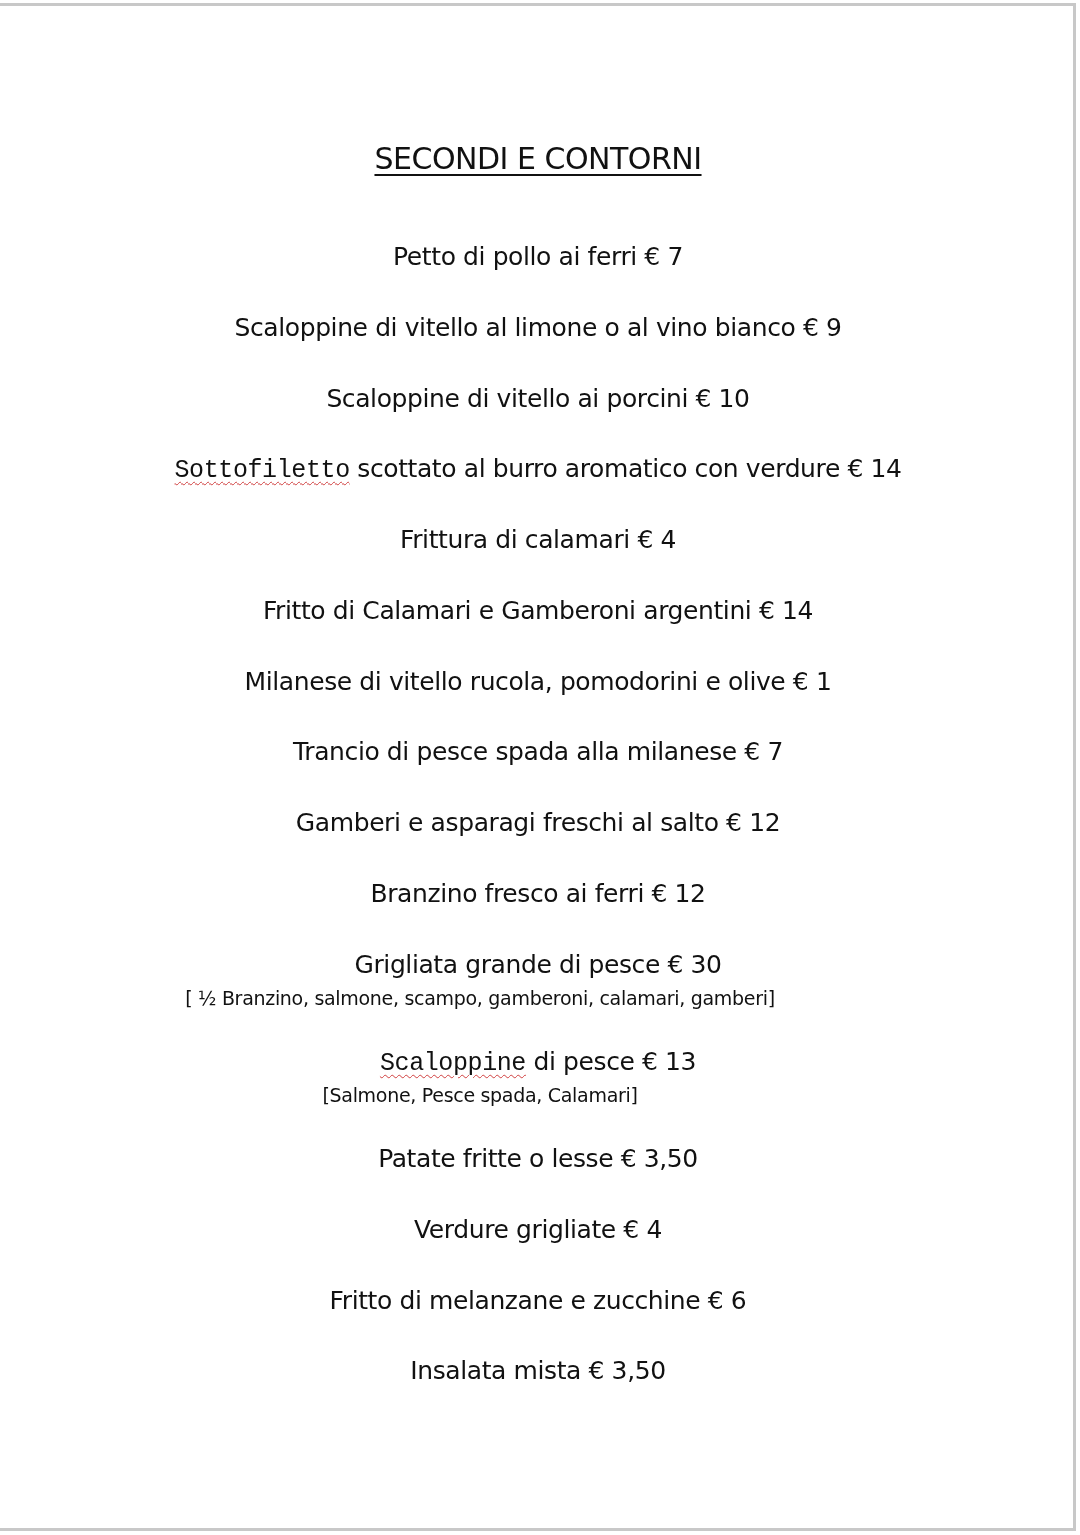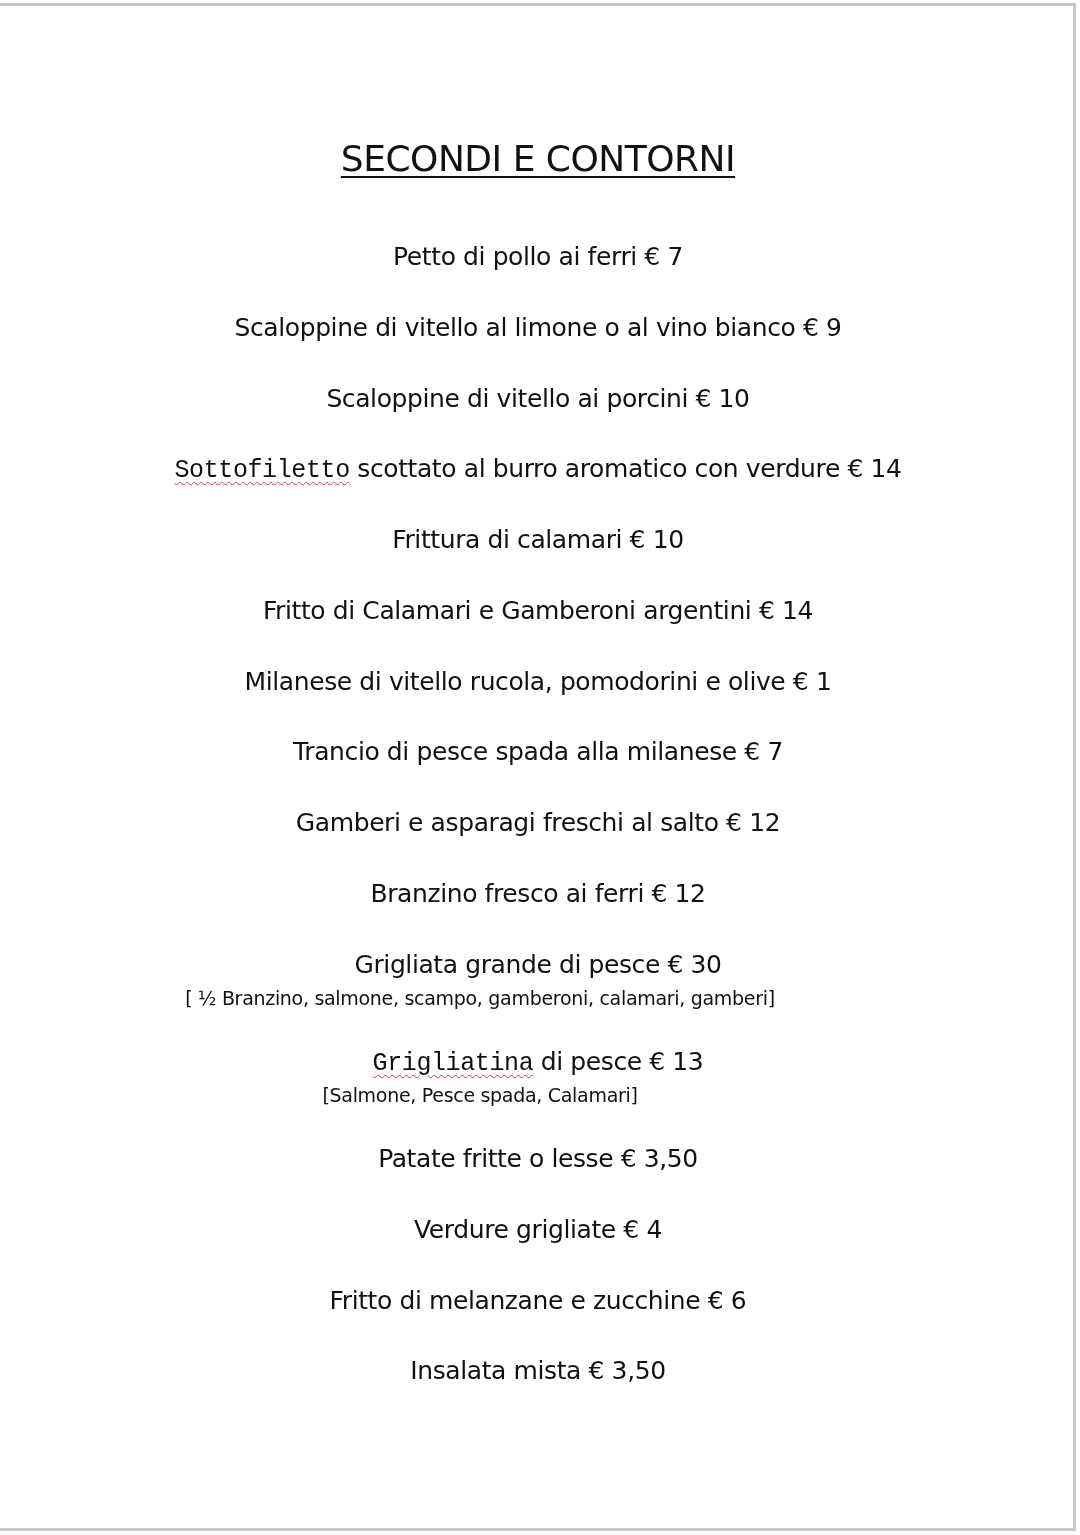--- a/index.html
+++ b/index.html
@@ -32,21 +32,21 @@
       width: 1076px;
       font-family: "DejaVu Sans", sans-serif;
       color: #111111;
       text-align: center;
     }
     .title {
       position: absolute;
       left: 0;
       width: 1076px;
       top: 133px;
-      font-size: 36px;
+      font-size: 30px;
       line-height: 40px;
       font-family: "DejaVu Sans", sans-serif;
       letter-spacing: -0.5px;
     }
     .title span {
       text-decoration: underline;
       text-underline-offset: 5px;
       text-decoration-thickness: 2px;
     }
     .item {
@@ -78,28 +78,28 @@
 <body>
 
 <div class="page">
   <div class="doc">
     <div class="title"><span>SECONDI E CONTORNI</span></div>
 
     <div class="item" style="top:235px">Petto di pollo ai ferri € 7</div>
     <div class="item" style="top:306px">Scaloppine di vitello al limone o al vino bianco € 9</div>
     <div class="item" style="top:377px">Scaloppine di vitello ai porcini € 10</div>
     <div class="item" style="top:447px"><span class="squiggle">Sottofiletto</span><span> scottato al burro aromatico con verdure € 14</span></div>
-    <div class="item" style="top:518px">Frittura di calamari € 10</div>
+    <div class="item" style="top:518px">Frittura di calamari € 4</div>
     <div class="item" style="top:589px">Fritto di Calamari e Gamberoni argentini € 14</div>
     <div class="item" style="top:660px">Milanese di vitello rucola, pomodorini e olive € 1</div>
     <div class="item" style="top:730px">Trancio di pesce spada alla milanese € 7</div>
     <div class="item" style="top:801px">Gamberi e asparagi freschi al salto € 12</div>
     <div class="item" style="top:872px">Branzino fresco ai ferri € 12</div>
     <div class="item" style="top:943px">Grigliata grande di pesce € 30</div>
     <div class="sub" style="top:980px">[ ½ Branzino, salmone, scampo, gamberoni, calamari, gamberi]</div>
-    <div class="item" style="top:1040px"><span class="squiggle">Grigliatina</span><span> di pesce € 13</span></div>
+    <div class="item" style="top:1040px"><span class="squiggle">Scaloppine</span><span> di pesce € 13</span></div>
     <div class="sub" style="top:1077px">[Salmone, Pesce spada, Calamari]</div>
     <div class="item" style="top:1137px">Patate fritte o lesse € 3,50</div>
     <div class="item" style="top:1208px">Verdure grigliate € 4</div>
     <div class="item" style="top:1279px">Fritto di melanzane e zucchine € 6</div>
     <div class="item" style="top:1349px">Insalata mista € 3,50</div>
   </div>
 </div>
 
 </body></html>

